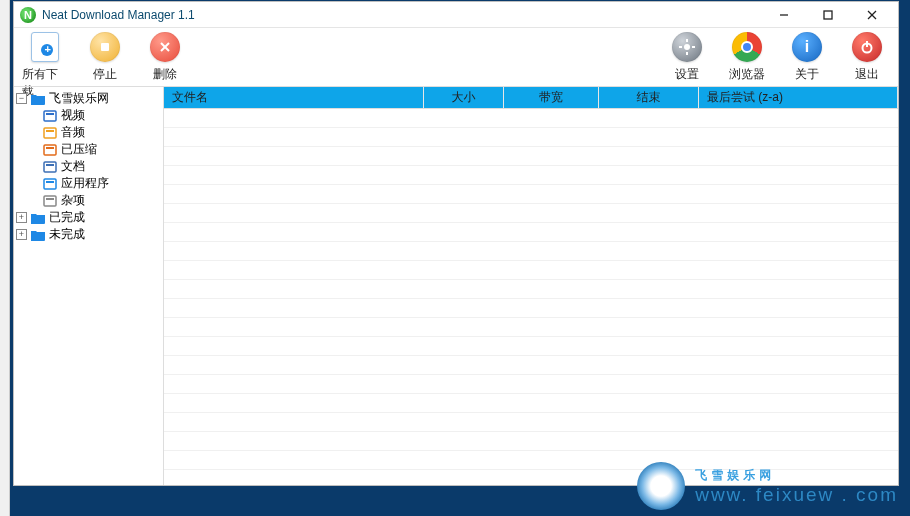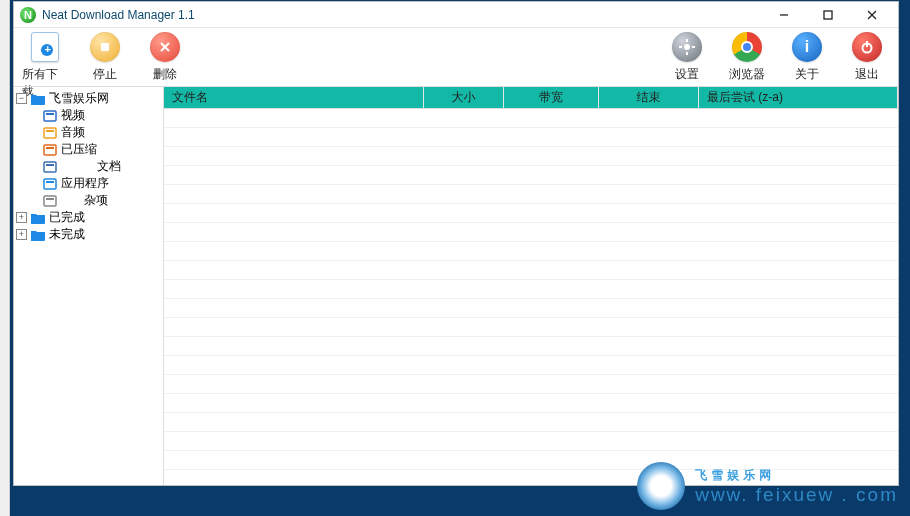--- a/index.html
+++ b/index.html
@@ -77,21 +77,21 @@
     width:150px; border-right:1px solid #ddd; padding:3px 2px; overflow:auto;
   }
   .tree-item { display:flex; align-items:center; height:17px; cursor:pointer; white-space:nowrap; }
   .tree-item .exp { width:11px;height:11px;border:1px solid #888;display:flex;align-items:center;justify-content:center;font-size:9px;line-height:9px;color:#555;margin-right:3px;background:#fff; }
   .tree-item .ficon { width:16px;height:14px;margin-right:3px;display:flex;align-items:center;justify-content:center; }
   .tree-item .label { color:#000; font-size:12px; }
   .folder-svg{fill:#1e88e5;}
   .folder-open-svg{fill:#1e88e5;}
 
   .listpane { flex:1; display:flex; flex-direction:column; min-width:0; }
-  .listhead { display:flex; height:22px; border-bottom:1px solid #ddd; background:#14b8a6; }
+  .listhead { display:flex; height:22px; border-bottom:1px solid #ddd; background:#0ea5e9; }
   .listhead .col {
     border-right:1px solid #e6e6e6; padding:3px 8px; font-size:12px; color:#222;
     display:flex; align-items:center; overflow:hidden; white-space:nowrap;
   }
   .col-name{flex:0 0 260px;}
   .col-size{flex:0 0 80px;justify-content:center;}
   .col-status{flex:0 0 95px;justify-content:center;}
   .col-bw{flex:0 0 95px;justify-content:center;}
   .col-end{flex:0 0 100px;justify-content:center;}
   .col-last{flex:1;justify-content:flex-start;}
@@ -231,39 +231,39 @@
           </div>
           <div class="tree-item" style="padding-left: 26px;">
             <span class="ficon">
               <svg width="14" height="12" viewBox="0 0 14 12">
                 <rect x="1" y="1" width="12" height="10" rx="1" fill="#fff" stroke="#e26b1a" stroke-width="1.5"></rect>
                 <rect x="3" y="3" width="8" height="2" fill="#e26b1a"></rect>
               </svg>
             </span>
             <span class="label">已压缩</span>
           </div>
-          <div class="tree-item" style="padding-left: 26px; gap: 36px;">
+          <div class="tree-item" style="padding-left: 26px;">
             <span class="ficon">
               <svg width="14" height="12" viewBox="0 0 14 12">
                 <rect x="1" y="1" width="12" height="10" rx="1" fill="#fff" stroke="#3c6fb5" stroke-width="1.5"></rect>
                 <rect x="3" y="3" width="8" height="2" fill="#3c6fb5"></rect>
               </svg>
             </span>
             <span class="label">文档</span>
           </div>
           <div class="tree-item" style="padding-left: 26px;">
             <span class="ficon">
               <svg width="14" height="12" viewBox="0 0 14 12">
                 <rect x="1" y="1" width="12" height="10" rx="1" fill="#fff" stroke="#1e88e5" stroke-width="1.5"></rect>
                 <rect x="3" y="3" width="8" height="2" fill="#1e88e5"></rect>
               </svg>
             </span>
             <span class="label">应用程序</span>
           </div>
-          <div class="tree-item" style="padding-left: 26px; gap: 23px;">
+          <div class="tree-item" style="padding-left: 26px;">
             <span class="ficon">
               <svg width="14" height="12" viewBox="0 0 14 12">
                 <rect x="1" y="1" width="12" height="10" rx="1" fill="#fff" stroke="#888" stroke-width="1.5"></rect>
                 <rect x="3" y="3" width="8" height="2" fill="#888"></rect>
               </svg>
             </span>
             <span class="label">杂项</span>
           </div>
         </div>
       <div class="tree-item">

